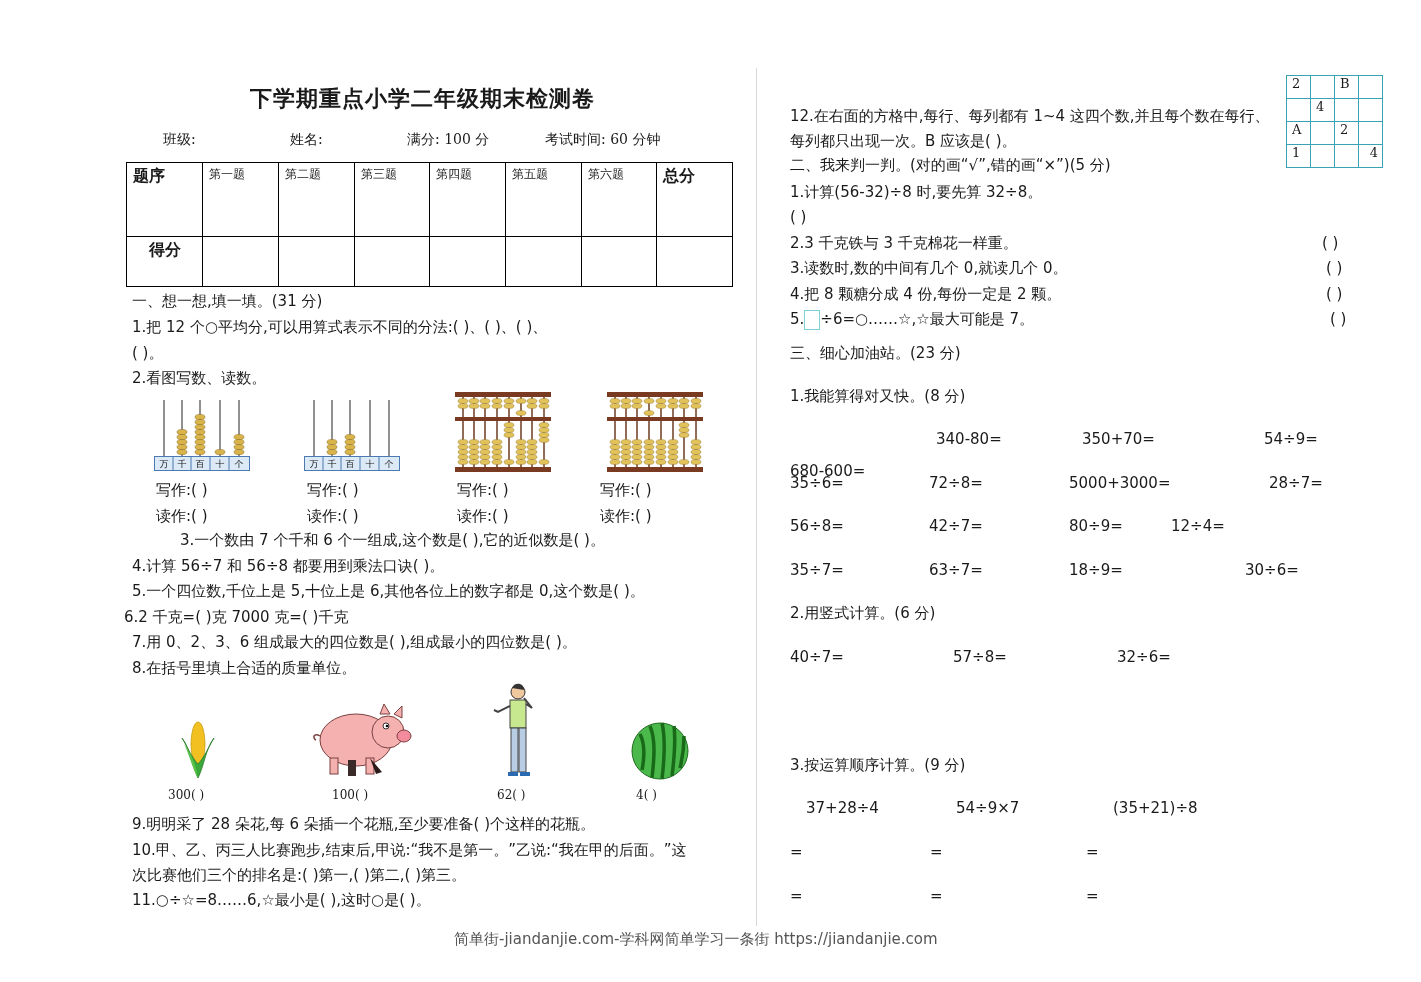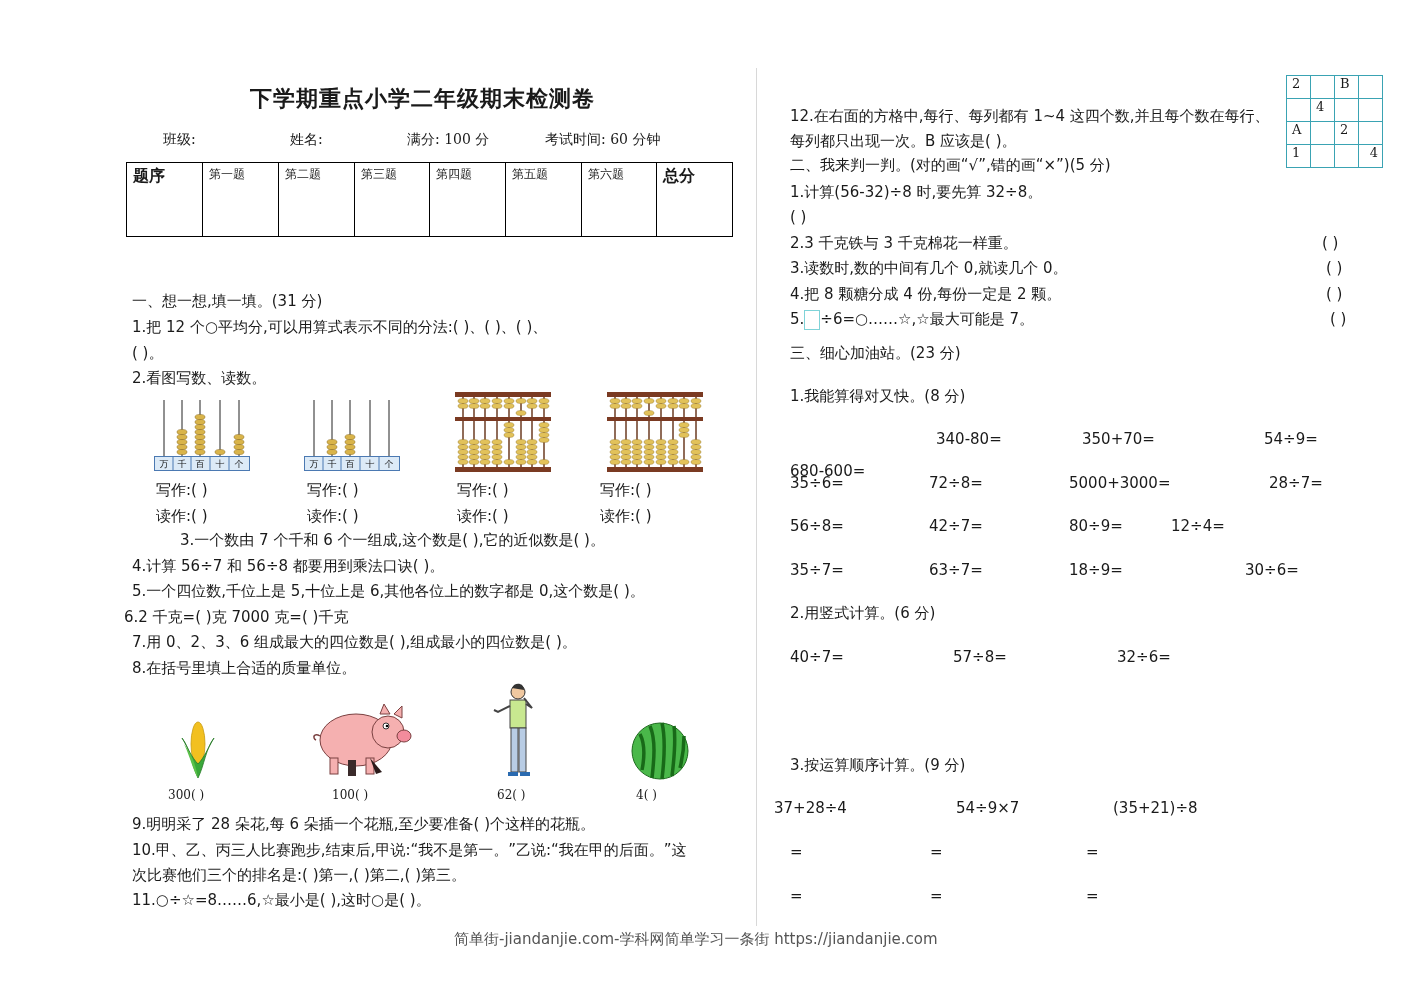--- a/index.html
+++ b/index.html
@@ -32,20 +32,30 @@
   <tbody>
       <tr style="height:74px;">
     <td class="bold" style="width:76px">题序</td>
     <td class="hdr" style="width:76px">第一题</td>
     <td class="hdr" style="width:76px">第二题</td>
     <td class="hdr" style="width:75px">第三题</td>
     <td class="hdr" style="width:76px">第四题</td>
     <td class="hdr" style="width:76px">第五题</td>
     <td class="hdr" style="width:75px">第六题</td>
     <td class="bold" style="text-align:left">总分</td>
+  </tr>
+  <tr style="height:50px;">
+    <td class="bold" style="padding-left:22px">得分</td>
+    <td></td>
+    <td></td>
+    <td></td>
+    <td></td>
+    <td></td>
+    <td></td>
+    <td></td>
   </tr>
 </tbody>
   </table>
 
 <div class="abs t" style="left:132px;top:291px;">一、想一想,填一填。(31 分)</div>
 <div class="abs t" style="left:132px;top:317px;">1.把 12 个○平均分,可以用算式表示不同的分法:(              )、(              )、(              )、</div>
 <div class="abs t" style="left:132px;top:343px;">(              )。</div>
 <div class="abs t" style="left:132px;top:368px;">2.看图写数、读数。</div>
 
 <div class="abs" style="left:154px;top:398px;width:96px;height:74px;">
@@ -414,21 +424,21 @@
 <div class="abs t" style="left:929px;top:560px;">63÷7=</div>
 <div class="abs t" style="left:1069px;top:560px;">18÷9=</div>
 <div class="abs t" style="left:1245px;top:560px;">30÷6=</div>
 
 <div class="abs t" style="left:790px;top:603px;">2.用竖式计算。(6 分)</div>
 <div class="abs t" style="left:790px;top:647px;">40÷7=</div>
 <div class="abs t" style="left:953px;top:647px;">57÷8=</div>
 <div class="abs t" style="left:1117px;top:647px;">32÷6=</div>
 
 <div class="abs t" style="left:790px;top:755px;">3.按运算顺序计算。(9 分)</div>
-<div class="abs t" style="left:774px;top:798px;">37+28÷4</div>
+<div class="abs t" style="left:806px;top:798px;">37+28÷4</div>
 <div class="abs t" style="left:956px;top:798px;">54÷9×7</div>
 <div class="abs t" style="left:1113px;top:798px;">(35+21)÷8</div>
 <div class="abs t" style="left:790px;top:842px;">=</div>
 <div class="abs t" style="left:930px;top:842px;">=</div>
 <div class="abs t" style="left:1086px;top:842px;">=</div>
 <div class="abs t" style="left:790px;top:886px;">=</div>
 <div class="abs t" style="left:930px;top:886px;">=</div>
 <div class="abs t" style="left:1086px;top:886px;">=</div>
 
 <div class="abs footer" style="left:454px;top:930px;">简单街-jiandanjie.com-学科网简单学习一条街 https://jiandanjie.com</div>

